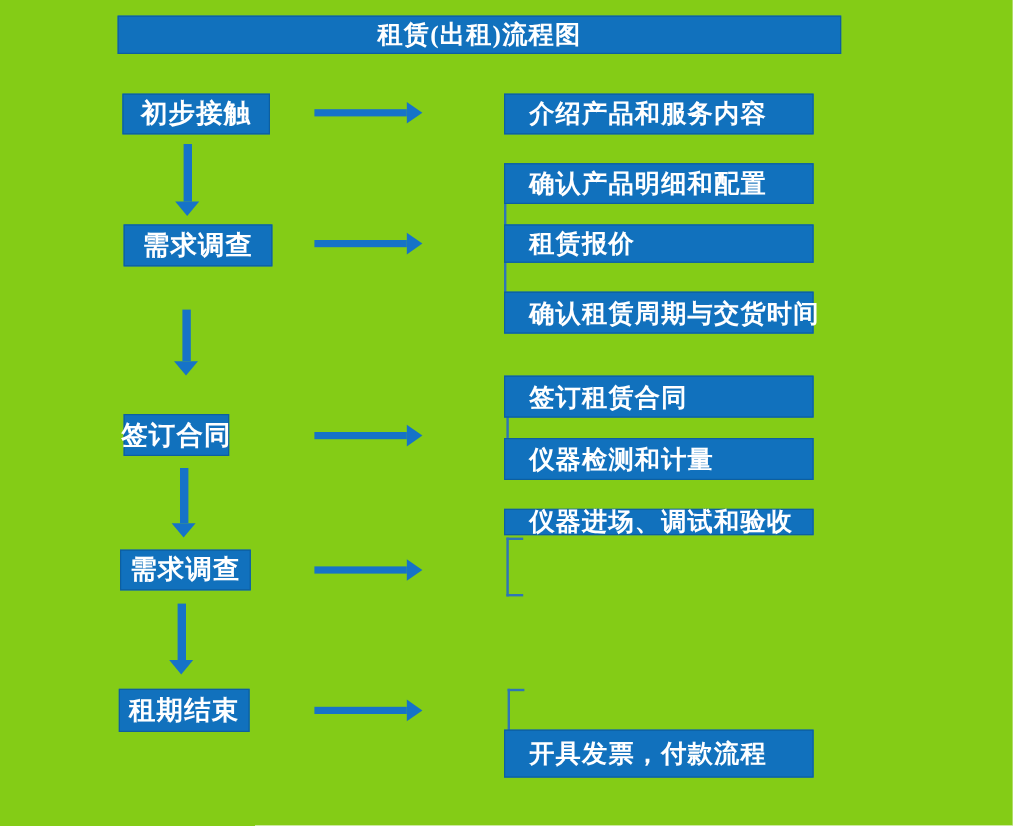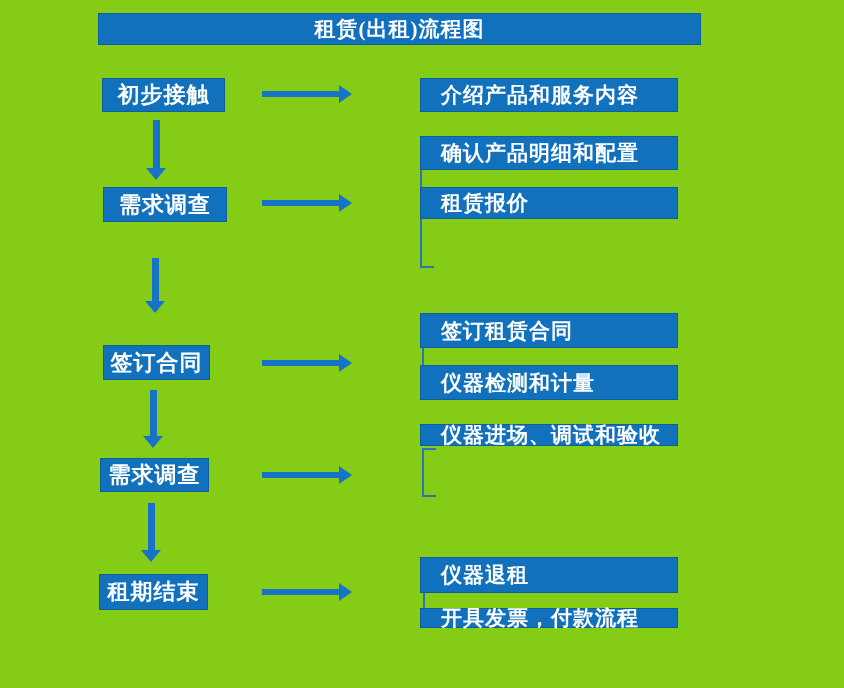--- a/index.html
+++ b/index.html
@@ -31,34 +31,34 @@
     align-items: center;
     white-space: nowrap;
   }
   .title-bar {
     left: 98px; top: 13px; width: 603px; height: 32px;
     justify-content: center;
   }
   .step { justify-content: center; font-size: 22px; }
   .lb1 { left: 102px; top: 78px;  width: 123px; height: 34px; }
   .lb2 { left: 103px; top: 187px; width: 124px; height: 35px; }
-  .lb3 { left: 103px; top: 345px; width: 107px; height: 35px; }
+  .lb3 { left: 103px; top: 345px; width: 88px; height: 35px; }
   .lb4 { left: 100px; top: 458px; width: 109px; height: 34px; }
   .lb5 { left: 99px;  top: 574px; width: 109px; height: 36px; font-family: Liberation Serif, serif; }
   .detail { justify-content: flex-start; padding-left: 20px; left: 420px; width: 258px; align-items: center; }
   .rb-g1i1 { top: 78px;  height: 34px; }
   .rb-g2i1 { top: 136px; height: 34px; }
   .rb-g2i2 { top: 187px; height: 32px; }
   .rb-g2i3 { top: 243px; height: 35px; }
   .rb-g3i1 { top: 313px; height: 35px; }
   .rb-g3i2 { top: 365px; height: 35px; }
   .rb-g4i1 { top: 424px; height: 22px; }
   .rb-g4i2 { top: 492px; height: 35px; }
   .rb-g5i1 { top: 557px; height: 36px; }
-  .rb-g5i2 { top: 608px; height: 20px; }
+  .rb-g5i2 { top: 608px; height: 40px; }
 
   
   .v-arrow {
     position: absolute;
     width: 7px;
     background: var(--arrow);
   }
   .v-arrow::after {
     content: '';
     position: absolute;
@@ -155,32 +155,32 @@
   <div class="box detail rb-g1i1">
     <span>介绍产品和服务内容</span>
   </div>
 
   <div class="box detail rb-g2i1">
     <span>确认产品明细和配置</span>
   </div>
   <div class="box detail rb-g2i2">
     <span>租赁报价</span>
   </div>
+  <div class="box detail rb-g2i3">
+    <span>确认租赁周期与交货时间</span>
+  </div>
 
   <div class="box detail rb-g3i1">
     <span>签订租赁合同</span>
   </div>
   <div class="box detail rb-g3i2">
     <span>仪器检测和计量</span>
   </div>
 
   <div class="box detail rb-g4i1">
     <span>仪器进场、调试和验收</span>
   </div>
 
-  <div class="box detail rb-g5i1">
-    <span>仪器退租</span>
-  </div>
   <div class="box detail rb-g5i2">
     <span>开具发票，付款流程</span>
   </div>
 
 </div>
 
 </body></html>

